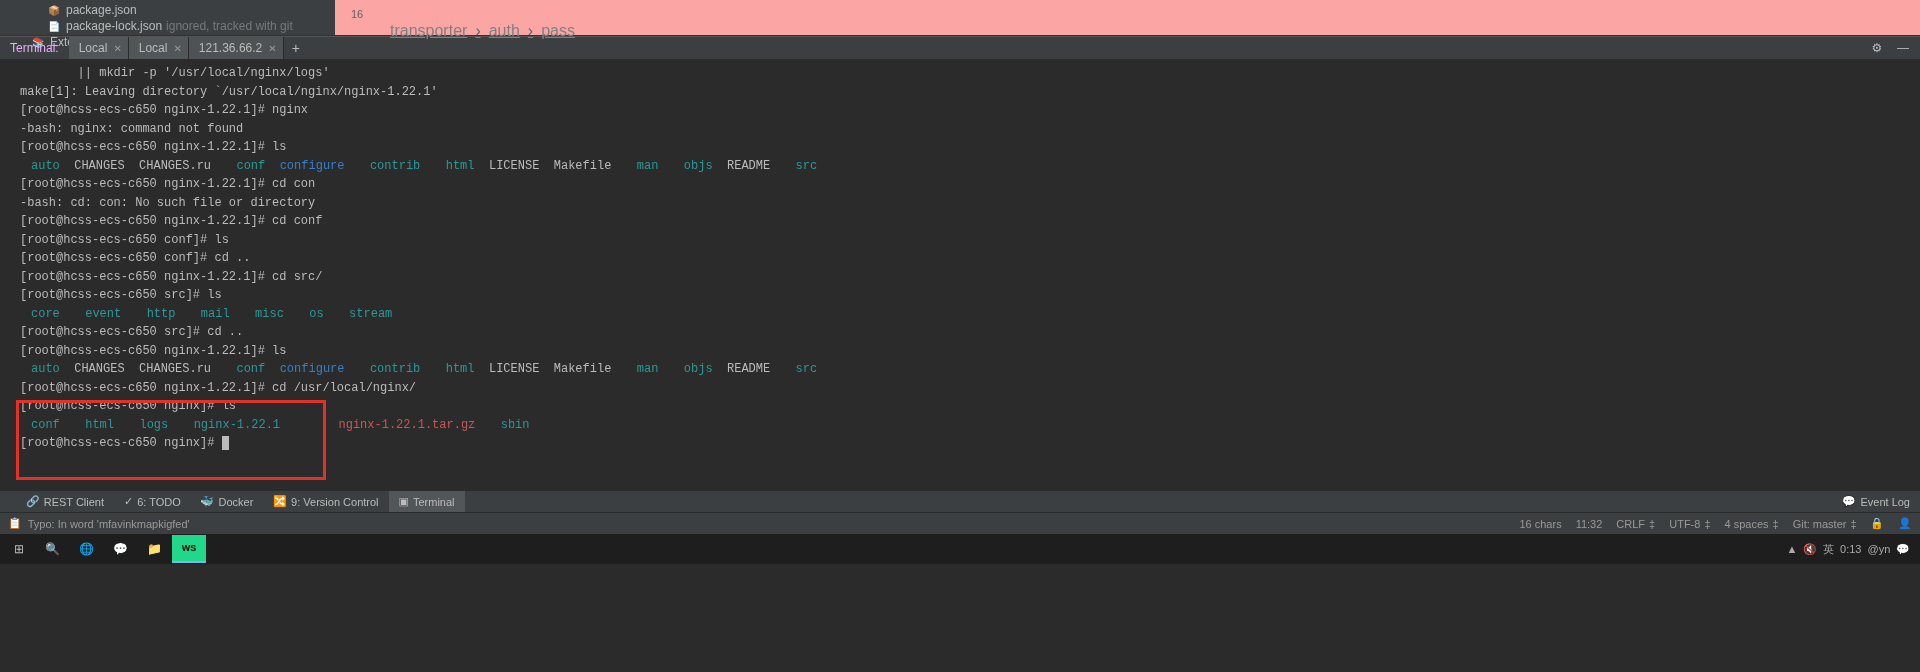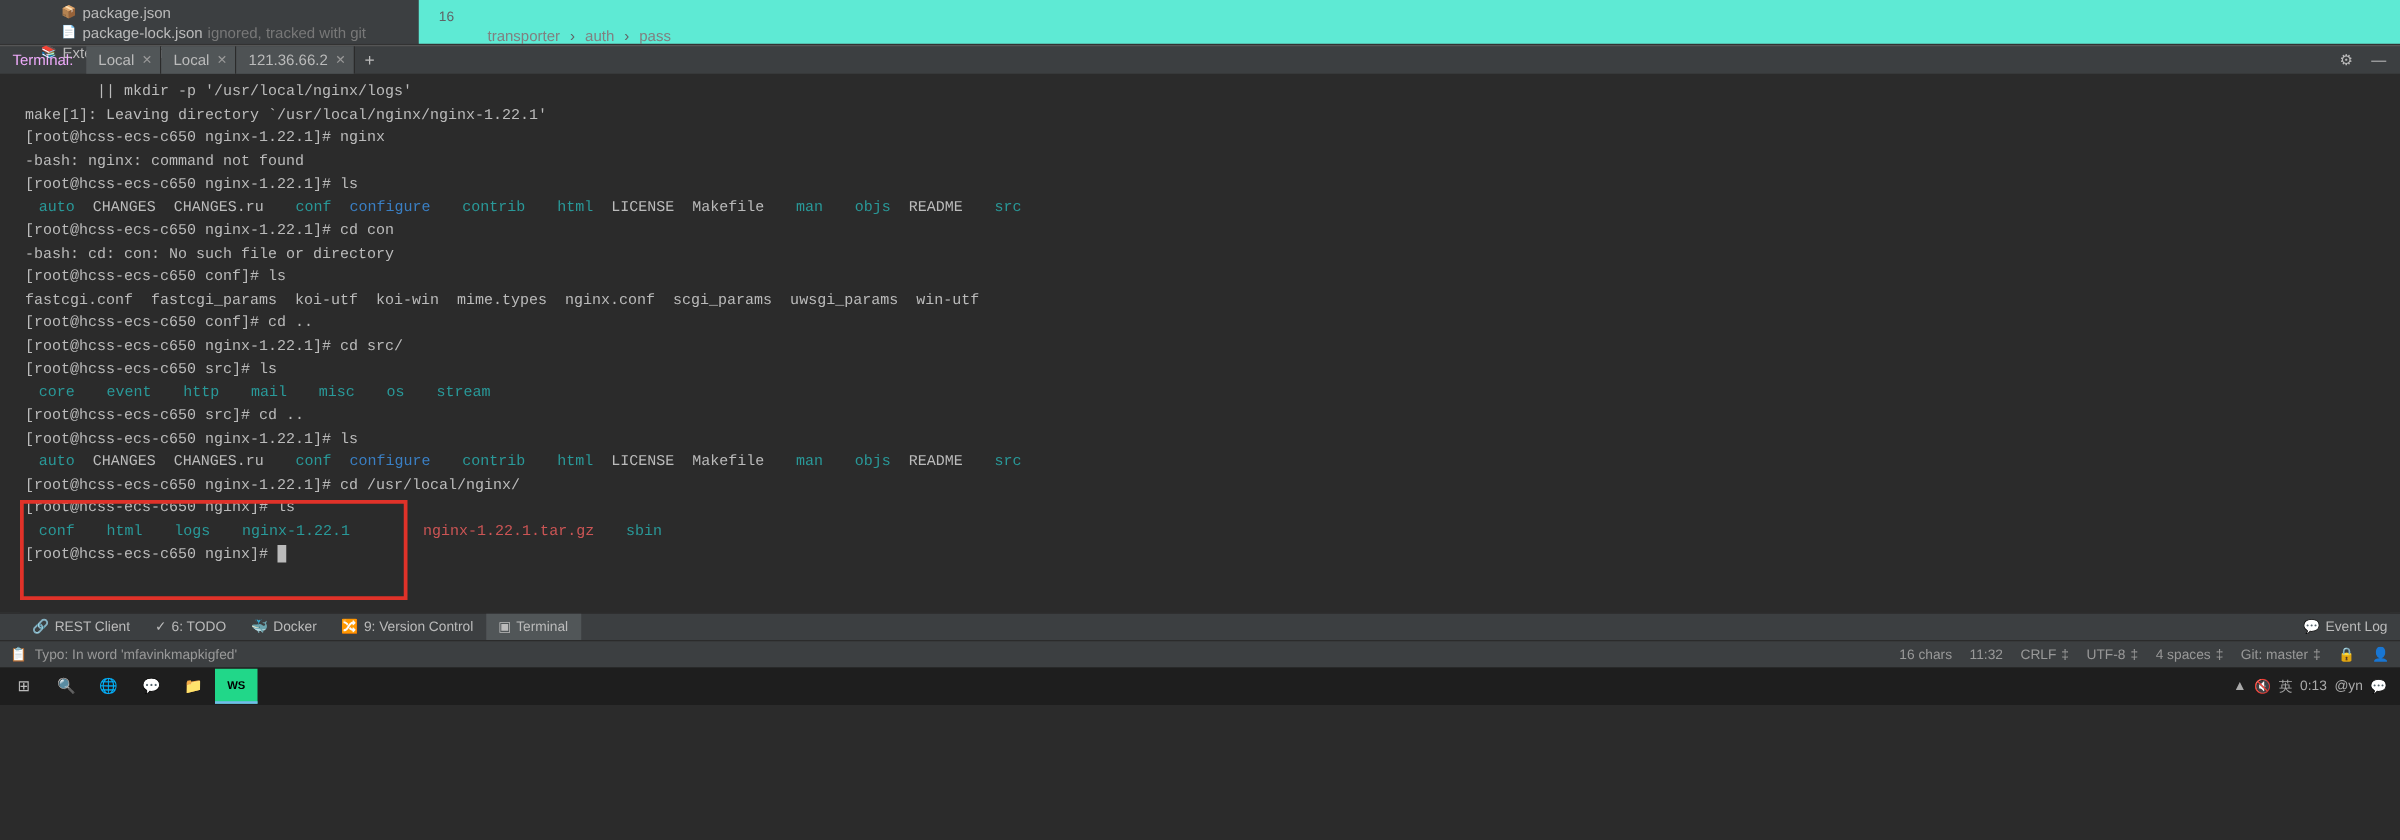--- a/index.html
+++ b/index.html
@@ -34,40 +34,41 @@
 .tree-icon {
   width: 14px;
   height: 14px;
   display: inline-flex;
   align-items: center;
   justify-content: center;
   font-size: 10px;
 }
 .editor-area {
   flex: 1;
-  background: #5eead4;
+  background: #fca5a5;
   display: flex;
   align-items: flex-start;
   padding-left: 8px;
   padding-top: 8px;
 }
 .line-number {
   color: #606366;
   font-size: 11px;
   padding: 0 8px;
 }
 .breadcrumb {
   position: absolute;
   top: 22px;
   left: 390px;
   display: flex;
   gap: 8px;
-  font-size: 12px;
+  font-size: 16px;
   color: #808080;
   align-items: flex-start;
+  text-decoration: underline;
 }
 .breadcrumb-sep { color: #606366; }
 .terminal-bar {
   background: #3c3f41;
   height: 24px;
   display: flex;
   align-items: center;
   border-top: 1px solid #555;
   border-bottom: 1px solid #2b2b2b;
 }
@@ -321,22 +322,22 @@
 <div class="terminal-body" id="terminal-content">
   <div class="highlight-box"></div>
 <div class="line"><span>        || mkdir -p '/usr/local/nginx/logs'</span></div>
     <div class="line"><span>make[1]: Leaving directory `/usr/local/nginx/nginx-1.22.1'</span></div>
     <div class="line"><span>[root@hcss-ecs-c650 nginx-1.22.1]# nginx</span></div>
     <div class="line"><span>-bash: nginx: command not found</span></div>
     <div class="line"><span>[root@hcss-ecs-c650 nginx-1.22.1]# ls</span></div>
     <div class="line"><span class="c-cyan">auto</span><span>  CHANGES  CHANGES.ru  </span><span class="c-cyan">conf</span><span>  </span><span class="c-blue">configure</span><span>  </span><span class="c-cyan">contrib</span><span>  </span><span class="c-cyan">html</span><span>  LICENSE  Makefile  </span><span class="c-cyan">man</span><span>  </span><span class="c-cyan">objs</span><span>  README  </span><span class="c-cyan">src</span></div>
     <div class="line"><span>[root@hcss-ecs-c650 nginx-1.22.1]# cd con</span></div>
     <div class="line"><span>-bash: cd: con: No such file or directory</span></div>
+    <div class="line"><span>[root@hcss-ecs-c650 nginx-1.22.1]# cd conf</span></div>
     <div class="line"><span>[root@hcss-ecs-c650 conf]# ls</span></div>
-    <div class="line"><span>fastcgi.conf  fastcgi_params  koi-utf  koi-win  mime.types  nginx.conf  scgi_params  uwsgi_params  win-utf</span></div>
     <div class="line"><span>[root@hcss-ecs-c650 conf]# cd ..</span></div>
     <div class="line"><span>[root@hcss-ecs-c650 nginx-1.22.1]# cd src/</span></div>
     <div class="line"><span>[root@hcss-ecs-c650 src]# ls</span></div>
     <div class="line"><span class="c-cyan">core</span><span>  </span><span class="c-cyan">event</span><span>  </span><span class="c-cyan">http</span><span>  </span><span class="c-cyan">mail</span><span>  </span><span class="c-cyan">misc</span><span>  </span><span class="c-cyan">os</span><span>  </span><span class="c-cyan">stream</span></div>
     <div class="line"><span>[root@hcss-ecs-c650 src]# cd ..</span></div>
     <div class="line"><span>[root@hcss-ecs-c650 nginx-1.22.1]# ls</span></div>
     <div class="line"><span class="c-cyan">auto</span><span>  CHANGES  CHANGES.ru  </span><span class="c-cyan">conf</span><span>  </span><span class="c-blue">configure</span><span>  </span><span class="c-cyan">contrib</span><span>  </span><span class="c-cyan">html</span><span>  LICENSE  Makefile  </span><span class="c-cyan">man</span><span>  </span><span class="c-cyan">objs</span><span>  README  </span><span class="c-cyan">src</span></div>
     <div class="line"><span>[root@hcss-ecs-c650 nginx-1.22.1]# cd /usr/local/nginx/</span></div>
     <div class="line"><span>[root@hcss-ecs-c650 nginx]# ls</span></div>
     <div class="line"><span class="c-cyan">conf</span><span>  </span><span class="c-cyan">html</span><span>  </span><span class="c-cyan">logs</span><span>  </span><span class="c-cyan">nginx-1.22.1</span><span>  </span><span class="c-red">nginx-1.22.1.tar.gz</span><span>  </span><span class="c-cyan">sbin</span></div>

